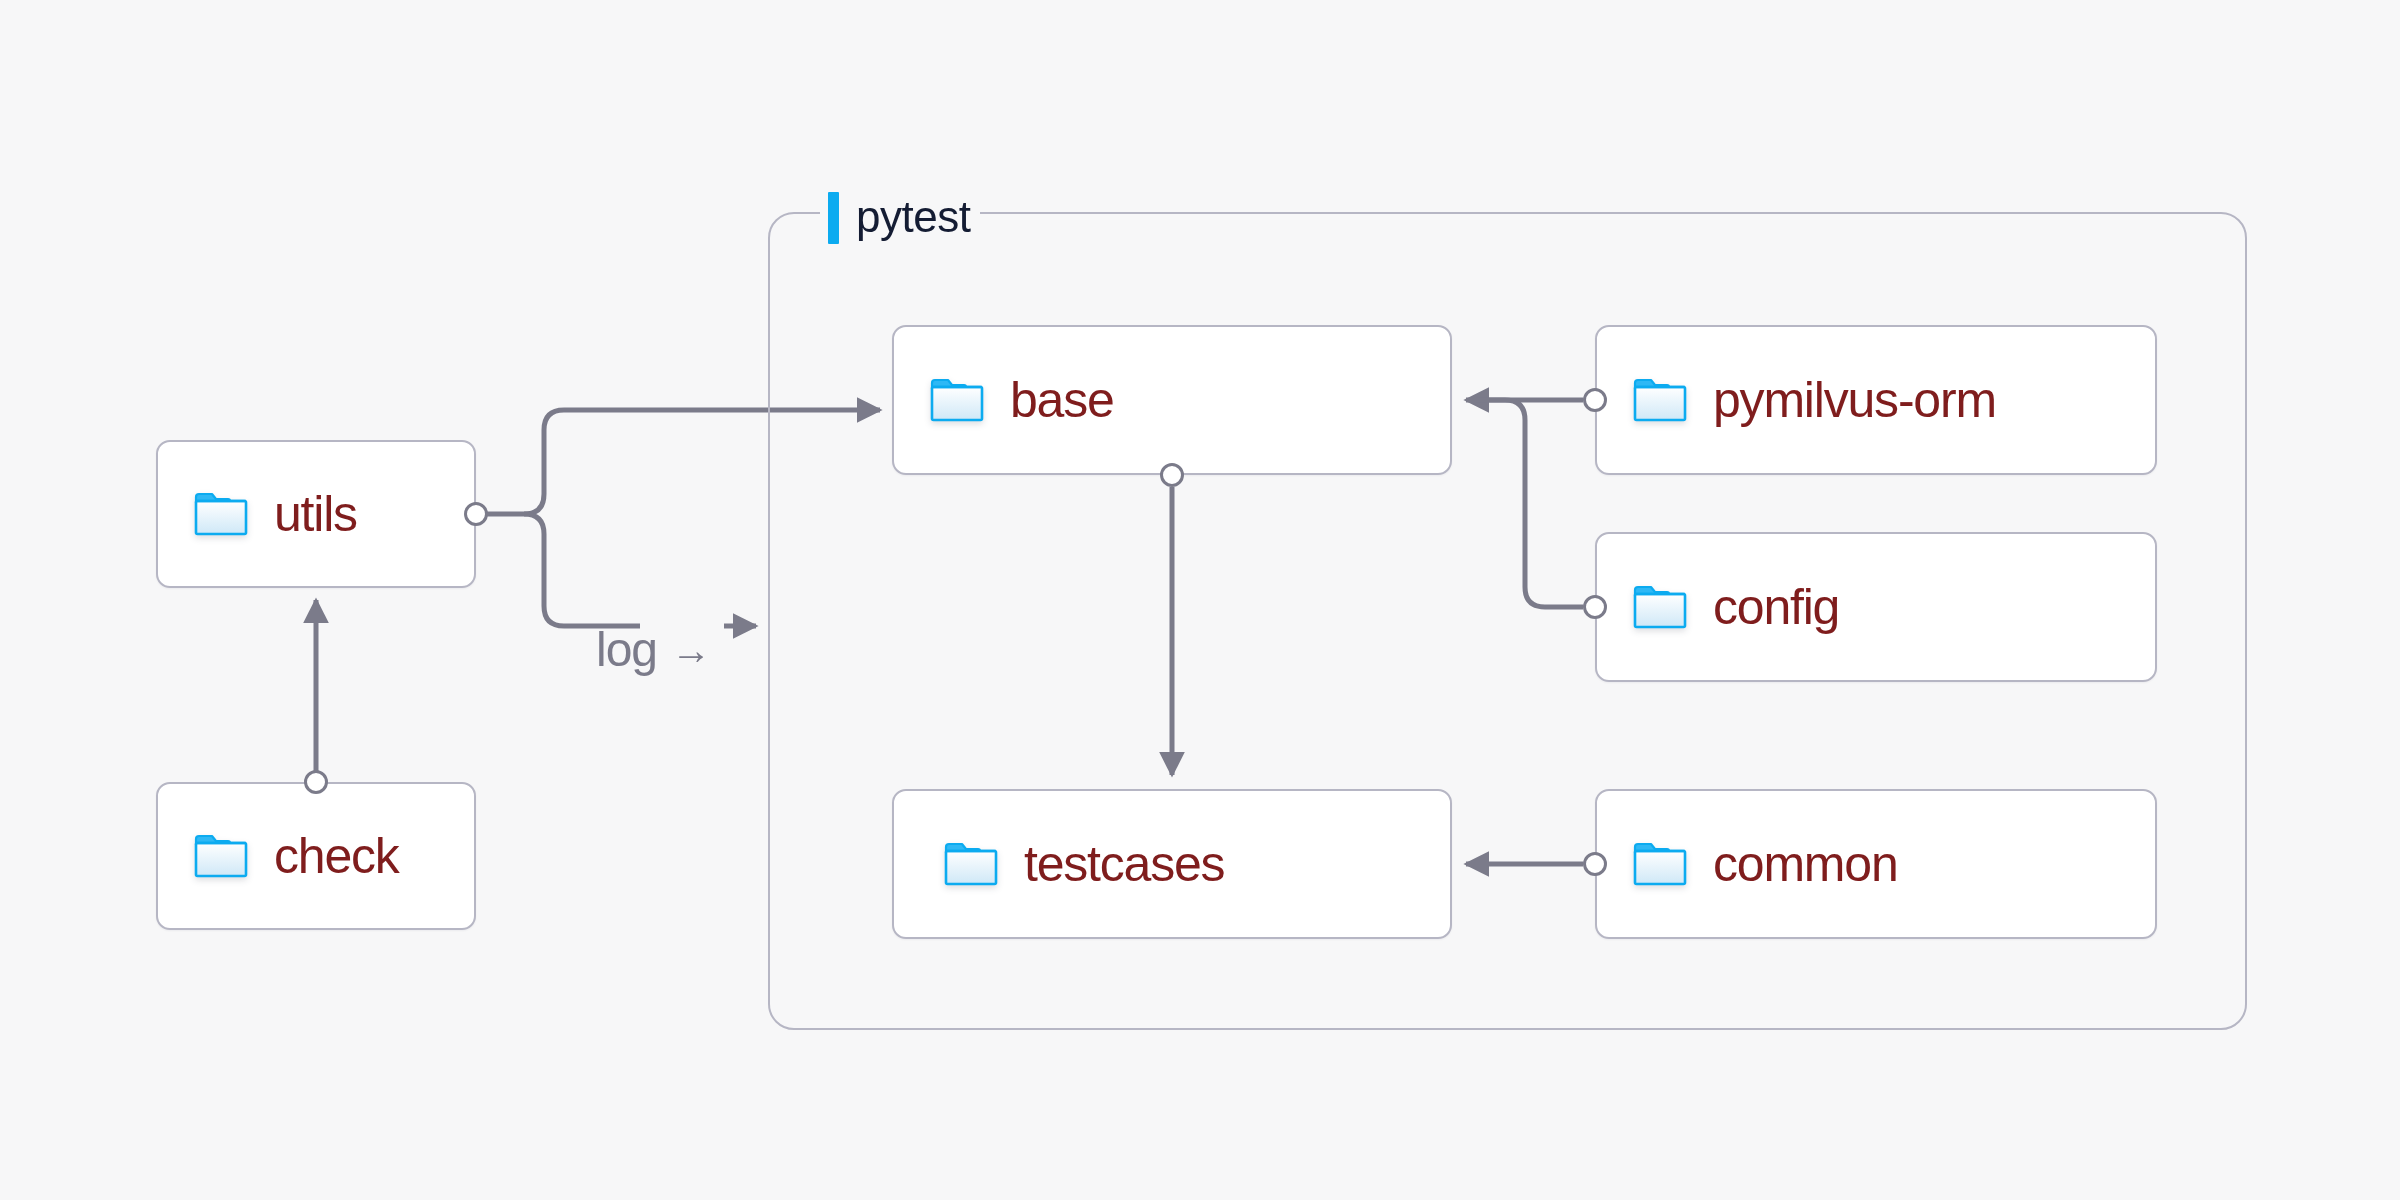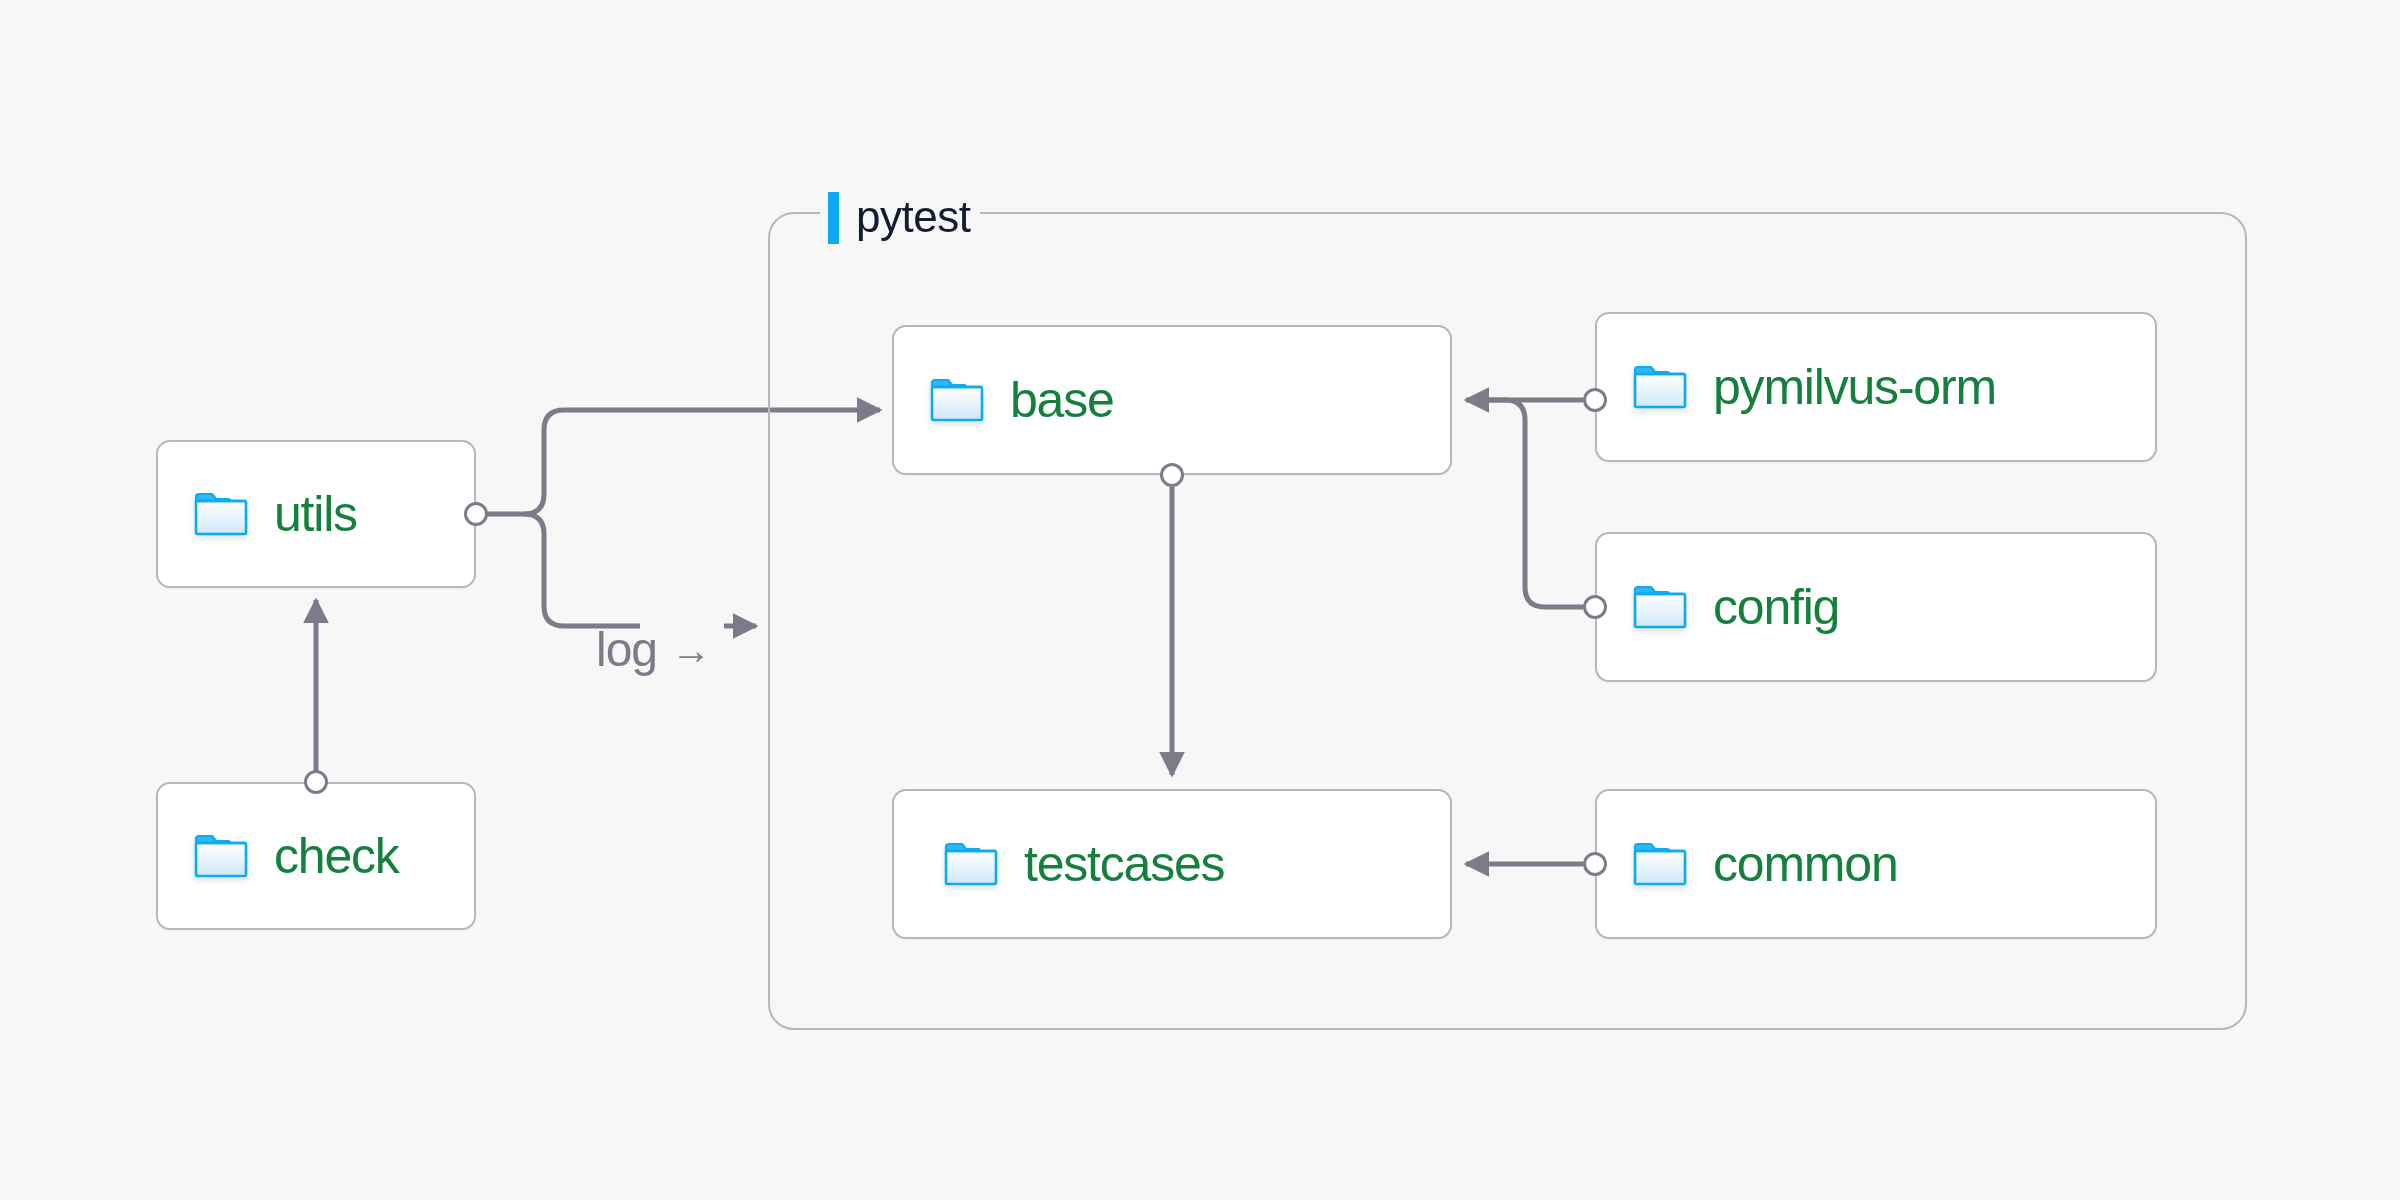--- a/index.html
+++ b/index.html
@@ -72,21 +72,21 @@
     box-shadow: 0 1px 2px rgba(20,28,51,0.05);
   }
   .node-inner {
     display: flex;
     align-items: center;
     gap: 26px;
     padding-left: 36px;
   }
   .node-label {
     font-size: 50px;
-    color: #15803d;
+    color: #7f1d1d;
     letter-spacing: -1.2px;
     white-space: nowrap;
     line-height: 1;
   }
   .folder-icon {
     width: 54px;
     height: 46px;
     flex: none;
     display: block;
     filter: drop-shadow(0 3px 3px rgba(20,28,51,0.14));
@@ -213,21 +213,21 @@
     <div class="node-inner">
       <svg class="folder-icon" viewBox="0 0 54 46">
         <path d="M2 10 L2 6 Q2 3 5 3 L18 3 L22 8 L34 8 Q36 8 36 10 L36 12 L2 12 Z" fill="#2eb8f5" stroke="#0cabf0" stroke-width="2.2" stroke-linejoin="round"></path>
         <rect x="2" y="10" width="50" height="33" rx="1.5" fill="url(#folderGrad)" stroke="#0cabf0" stroke-width="2.6"></rect>
         <path d="M2 10 L52 10" stroke="#0cabf0" stroke-width="2.6"></path>
       </svg>
       <span class="node-label">testcases</span>
     </div>
   </div>
 
-  <div class="node" style="left:1595px; top:312px; width:562px; height:150px;">
+  <div class="node" style="left:1595px; top:325px; width:562px; height:150px;">
     <div class="node-inner">
       <svg class="folder-icon" viewBox="0 0 54 46">
         <path d="M2 10 L2 6 Q2 3 5 3 L18 3 L22 8 L34 8 Q36 8 36 10 L36 12 L2 12 Z" fill="#2eb8f5" stroke="#0cabf0" stroke-width="2.2" stroke-linejoin="round"></path>
         <rect x="2" y="10" width="50" height="33" rx="1.5" fill="url(#folderGrad)" stroke="#0cabf0" stroke-width="2.6"></rect>
         <path d="M2 10 L52 10" stroke="#0cabf0" stroke-width="2.6"></path>
       </svg>
       <span class="node-label">pymilvus-orm</span>
     </div>
   </div>
   <div class="port" style="left:1583px; top:388px;"></div>

